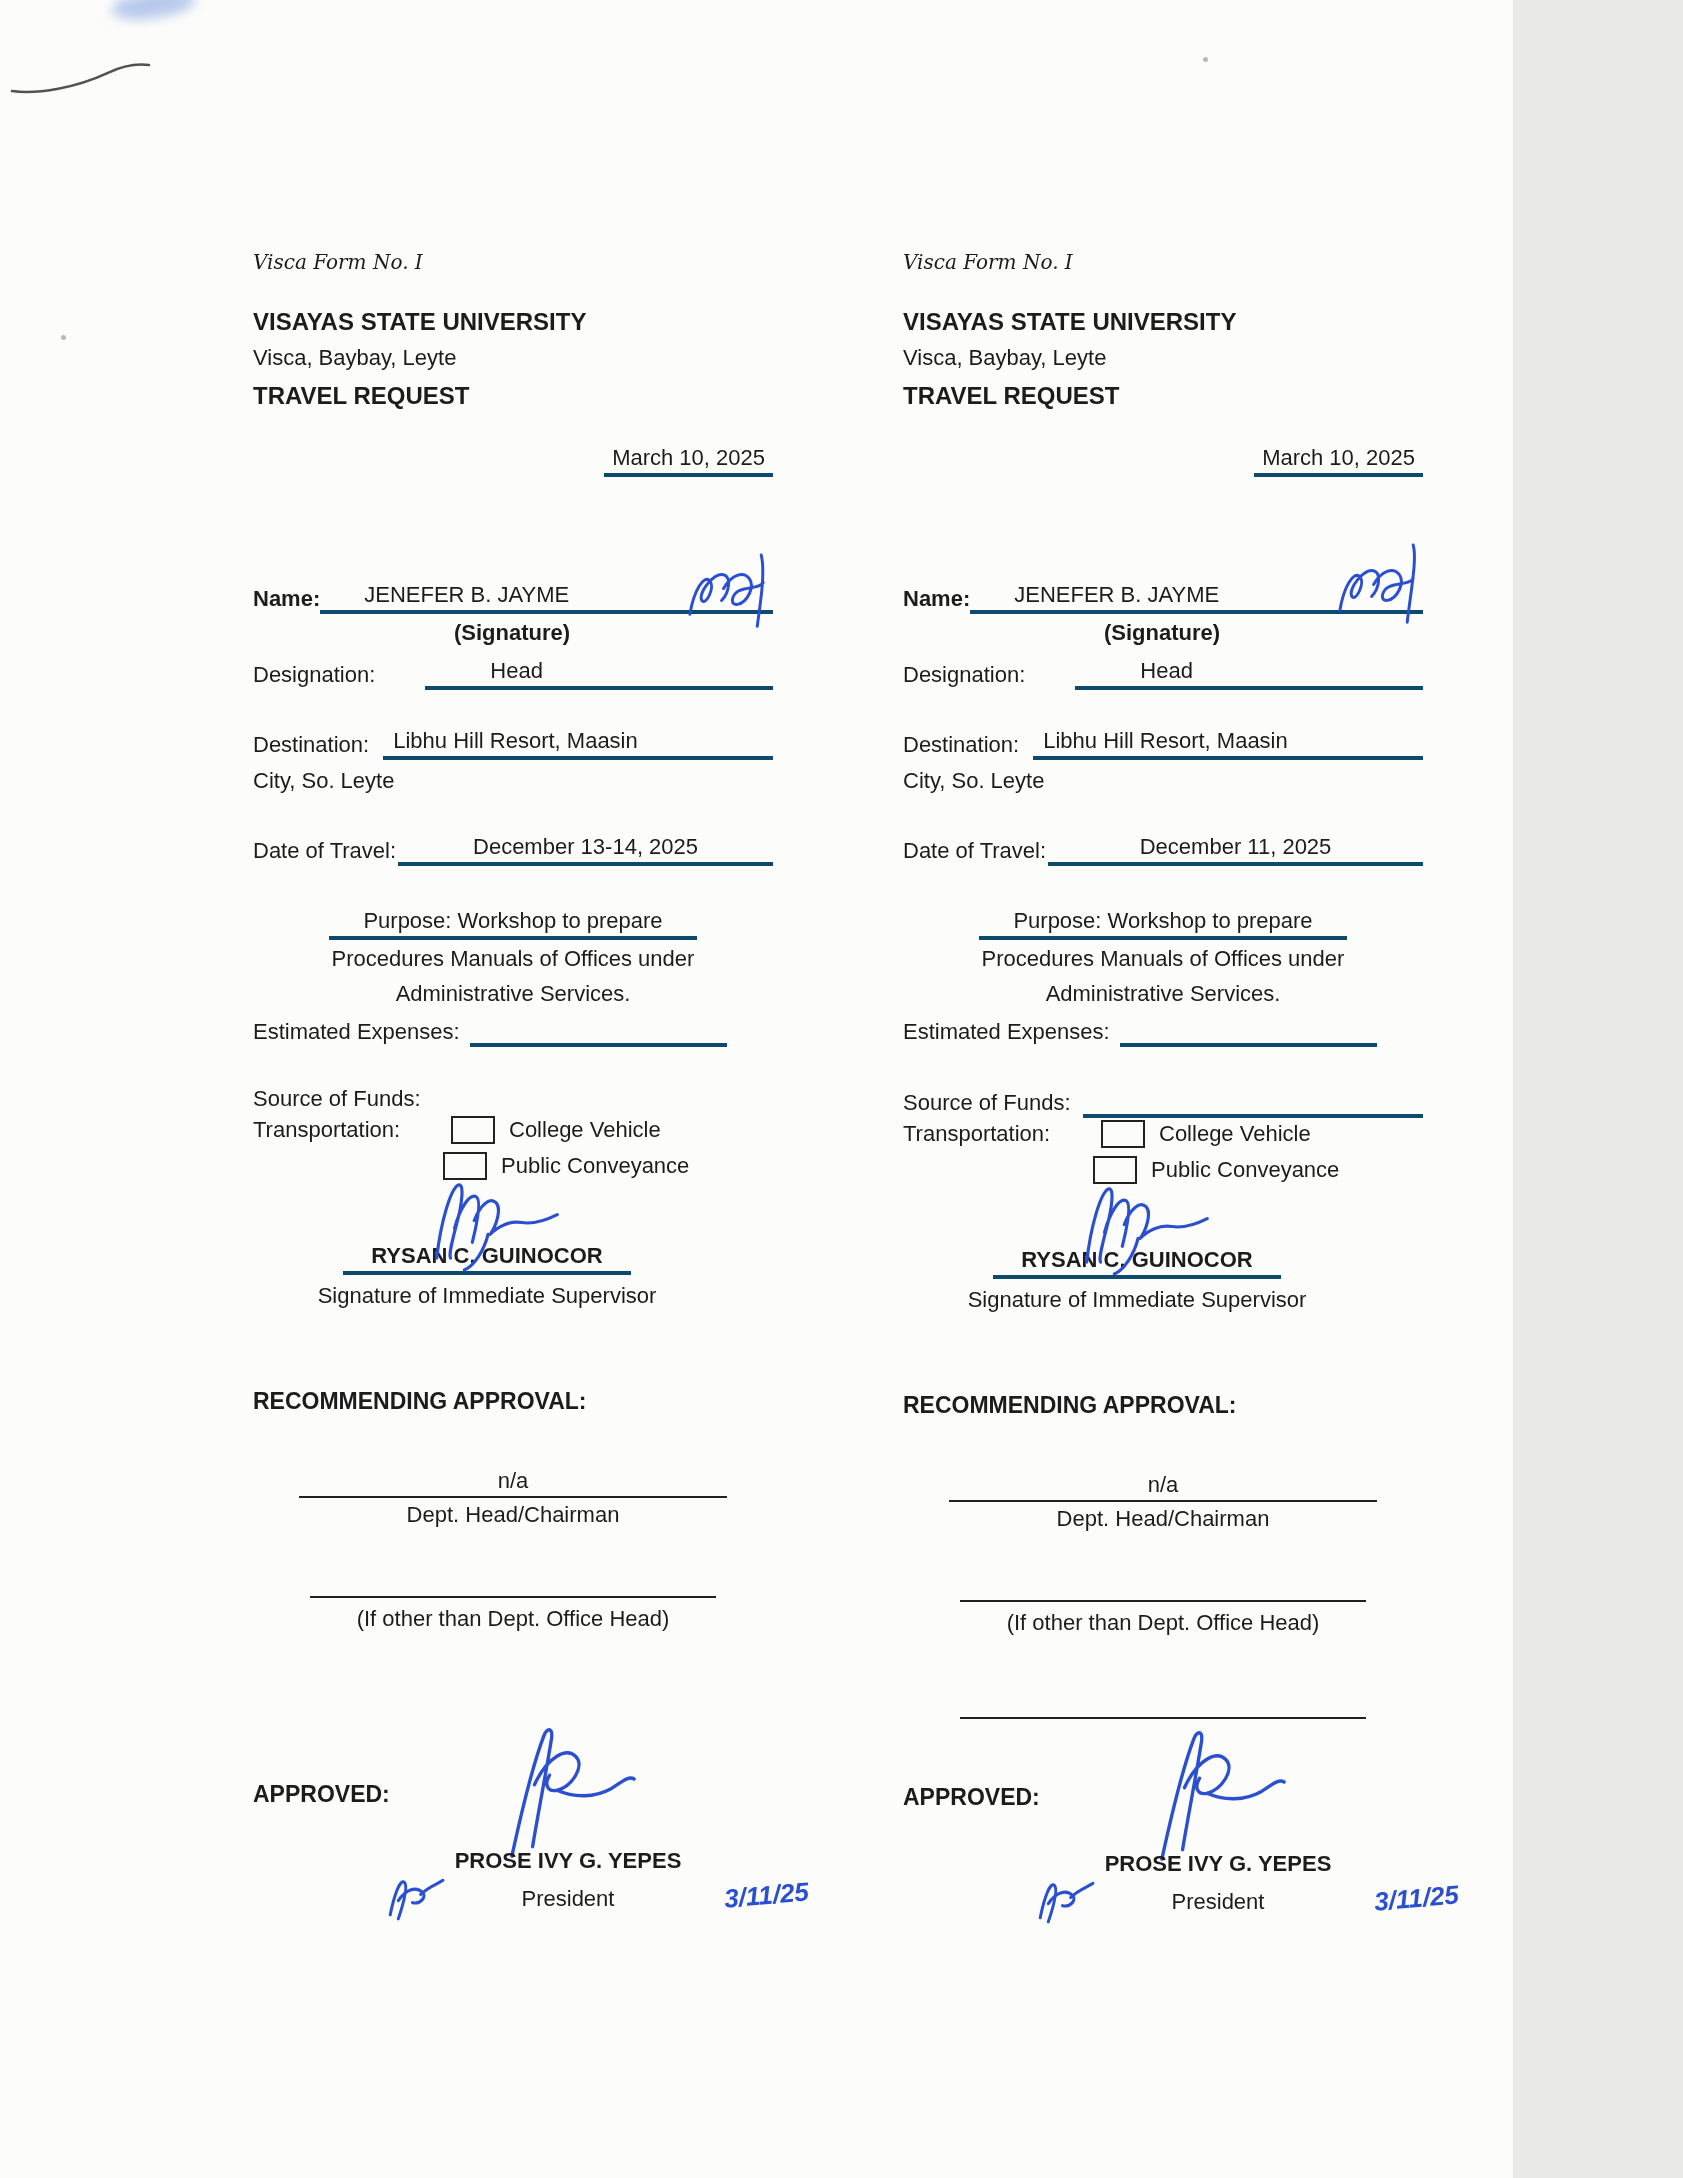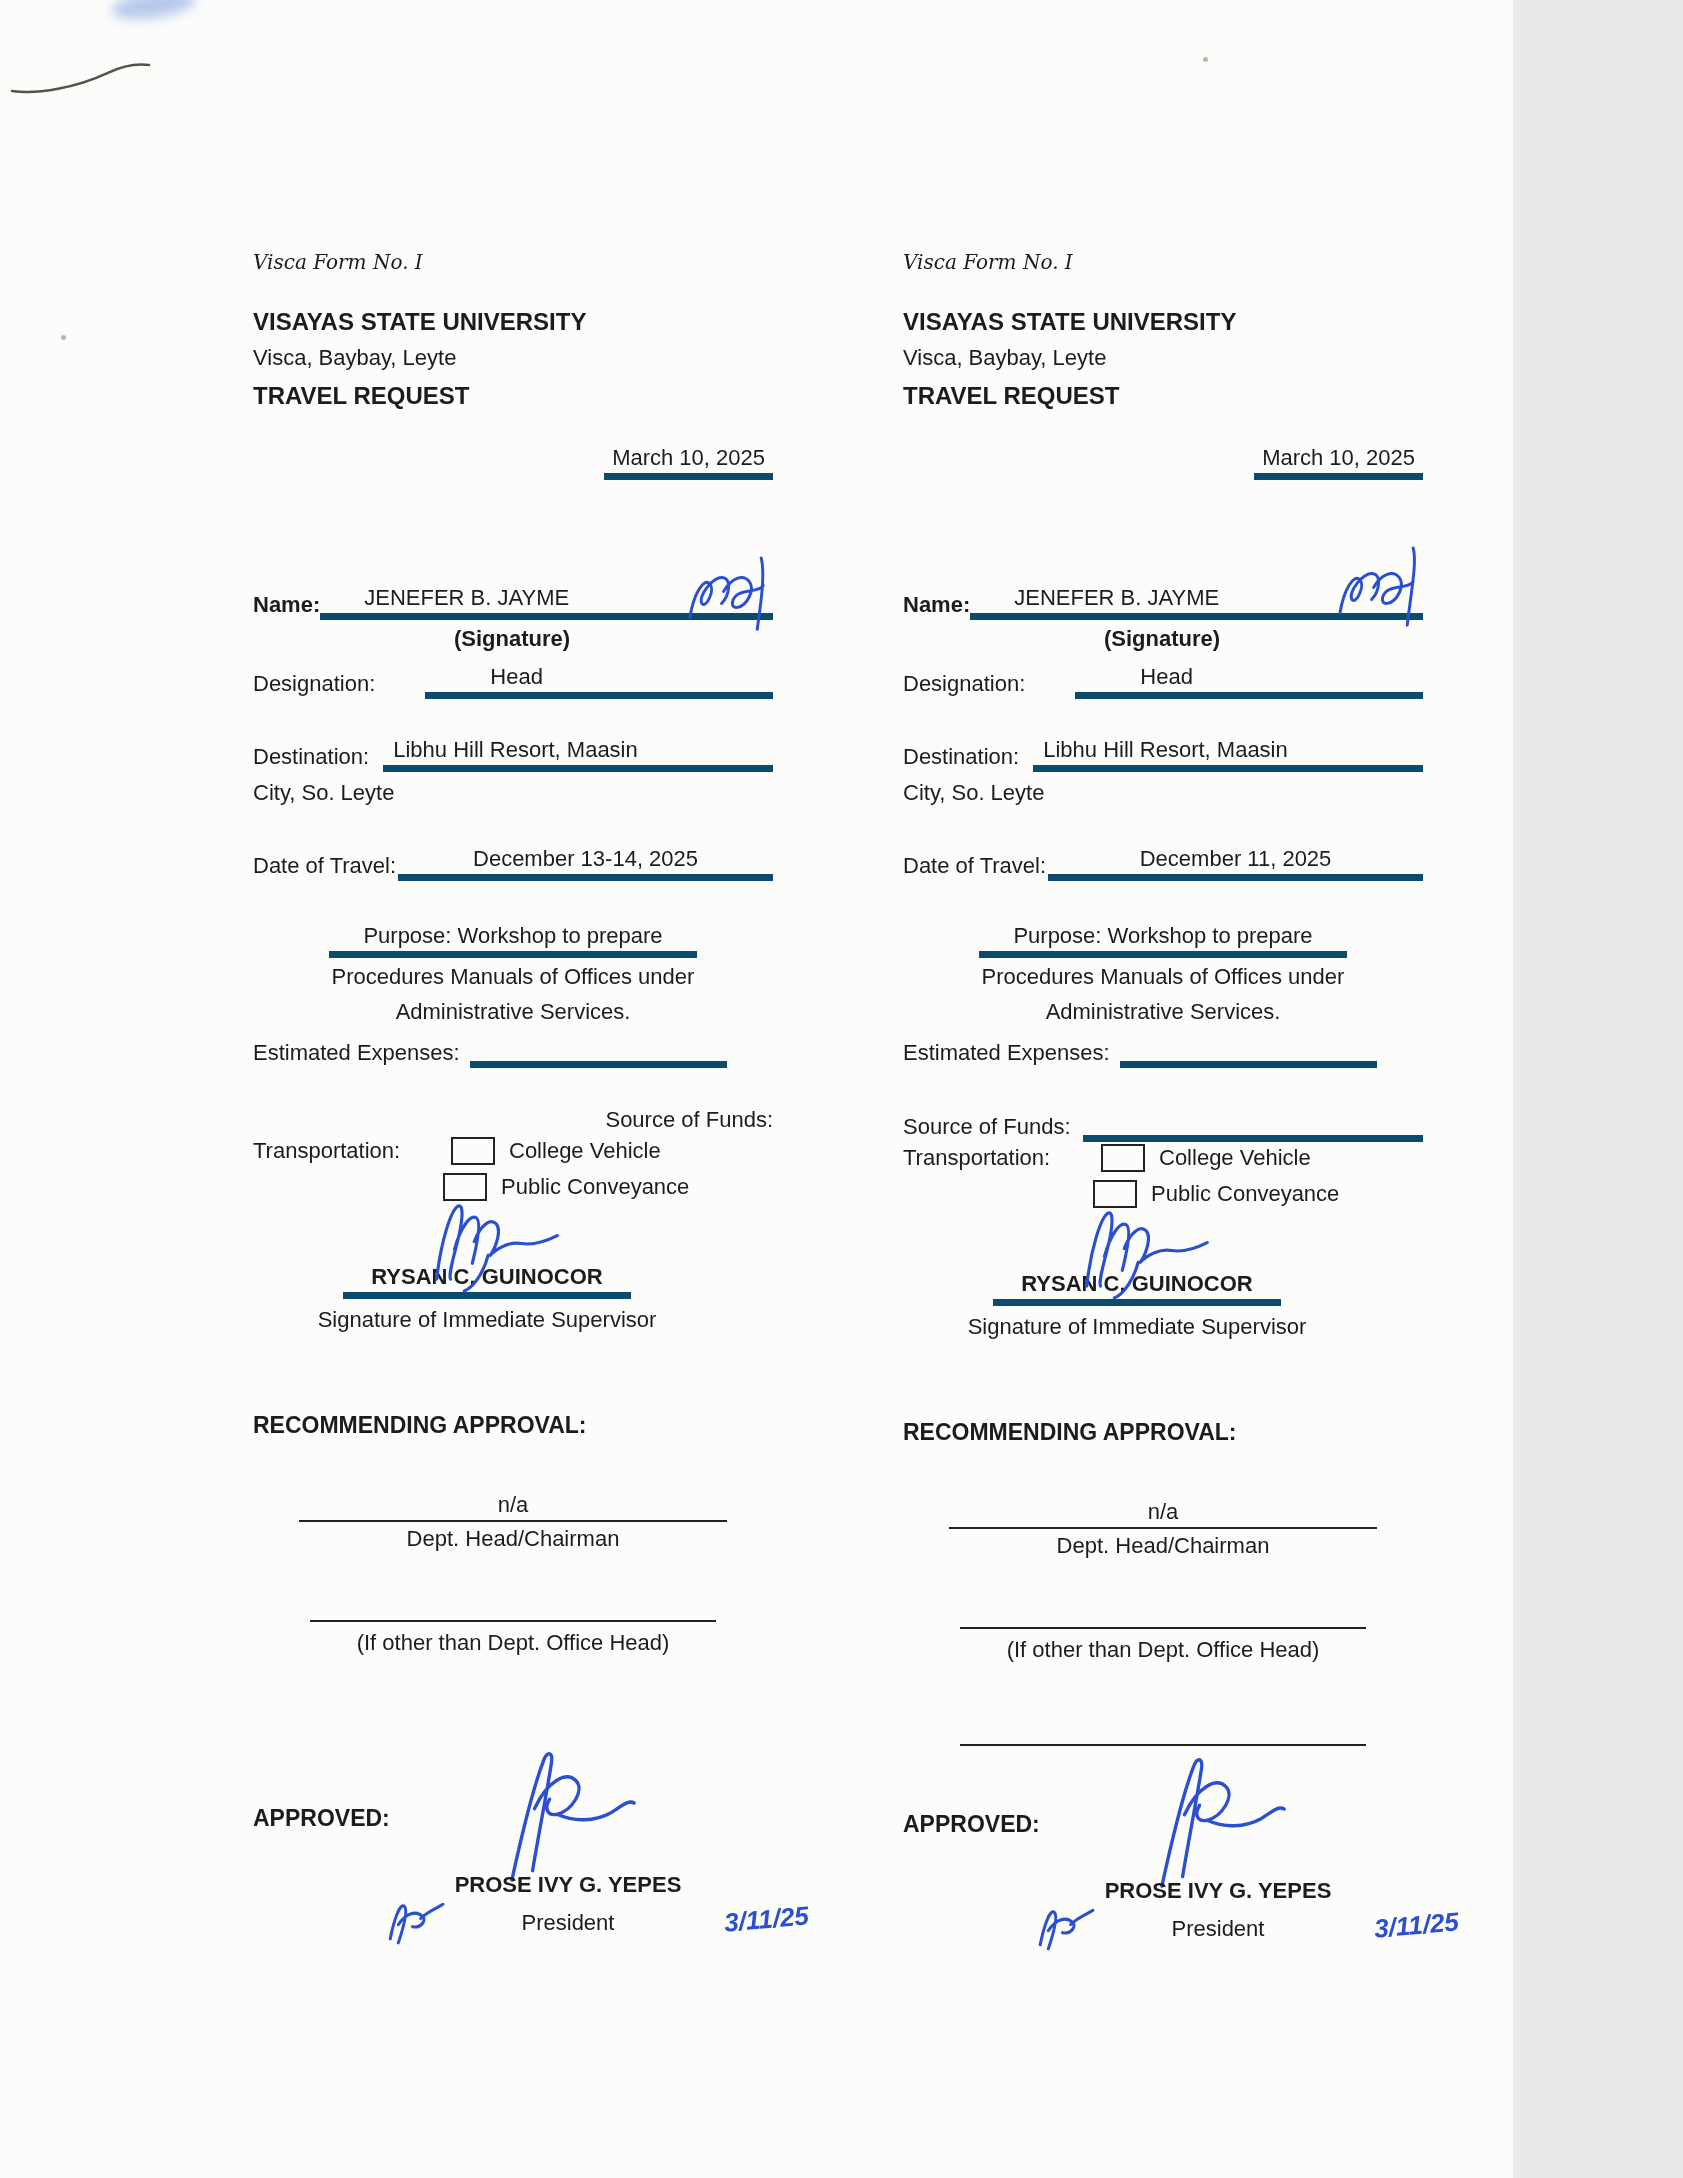--- a/index.html
+++ b/index.html
@@ -5,23 +5,23 @@
   html,body{margin:0;padding:0;}
   body{background:#e9e9e7;}
   .page{position:relative;width:1513px;height:2178px;background:#fcfcfa;font-family:"Liberation Sans",sans-serif;color:#1c1c1c;overflow:hidden;}
   .col{position:absolute;top:249px;width:520px;}
   .col-left{left:253px;}
   .col-right{left:903px;}
   .form-no{font-family:"DejaVu Serif",serif;font-style:italic;font-size:20px;line-height:26px;}
   .center{}
   .bold{font-weight:700;}
   .fs24{font-size:24px;line-height:30px;}
-  .row{display:flex;align-items:flex-end;font-size:22px;line-height:30px;position:relative;justify-content:flex-end;}
+  .row{display:flex;align-items:flex-end;font-size:22px;line-height:30px;position:relative;}
   .line{font-size:22px;line-height:30px;position:relative;}
-  .ul{border-bottom:7px solid #0c4a6e;}
+  .ul{border-bottom:4px solid #0c4a6e;}
   .fill{flex:1 1 auto;}
   .date-row{text-align:right;font-size:22px;line-height:30px;}
   .date-row .ul{display:inline-block;padding:0 8px;}
   .name-val{padding-left:44px;font-weight:400;}
   .desig-val{margin-left:50px;text-indent:65px;}
   .dest-val{margin-left:14px;padding-left:10px;}
   .travel-val{margin-left:2px;text-align:center;}
   .est-fill{margin-left:10px;margin-right:46px;}
   .sig-caption{text-align:center;font-weight:700;font-size:22px;line-height:30px;padding-right:2px;}
   .purpose1{ text-align:center;}

